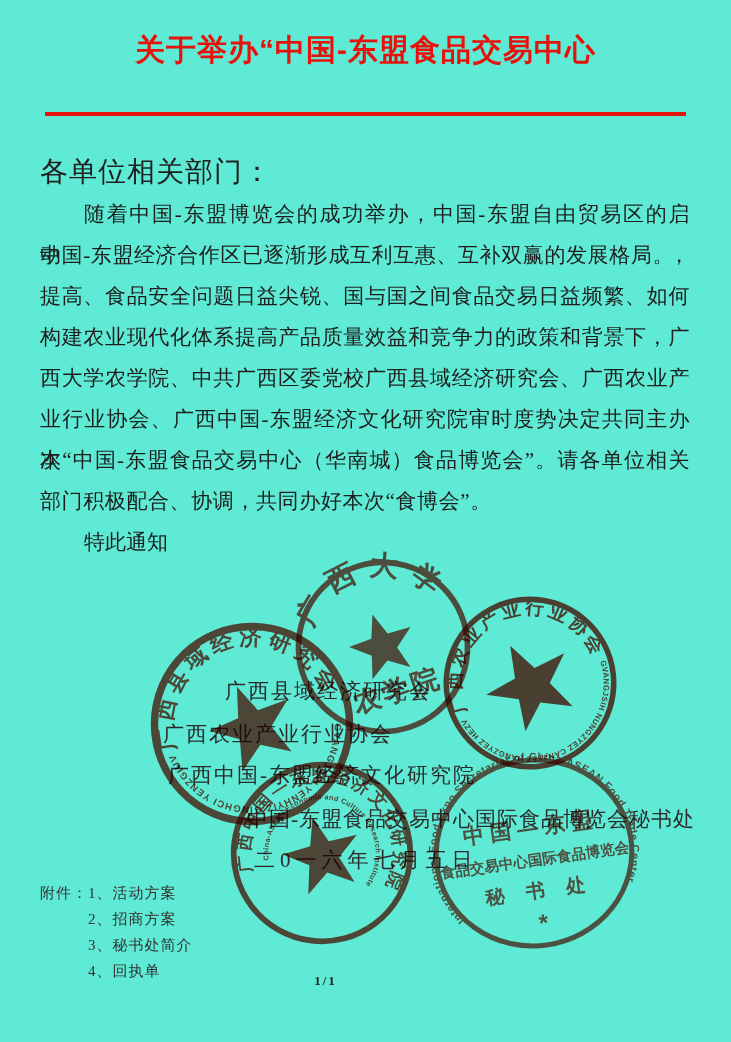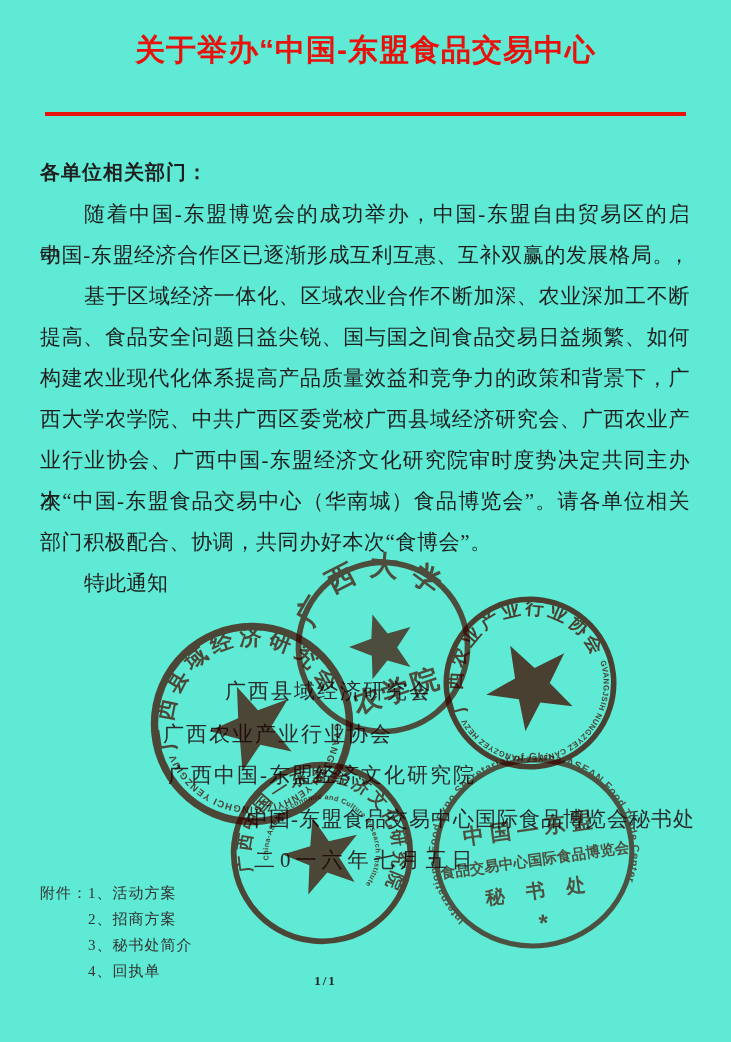--- a/index.html
+++ b/index.html
@@ -9,21 +9,21 @@
   }
   
   .doc-title{
     position:absolute;top:30px;left:0;width:731px;text-align:center;
     font-family:"Liberation Sans","DejaVu Sans",sans-serif;font-weight:bold;
     font-size:30px;line-height:39px;color:#e8120d;letter-spacing:1px;
   }
   .red-rule{position:absolute;top:112px;left:45px;width:641px;height:4px;background:#e8120d;}
   
   .body-block{position:absolute;top:150px;left:40px;width:650px;}
-  .salutation{font-weight:bold;font-size:20px;line-height:44px;height:44px;letter-spacing:1px;}
+  .salutation{font-weight:normal;font-size:28px;line-height:44px;height:44px;letter-spacing:1px;}
   .bline{font-size:21px;line-height:41px;height:41px;letter-spacing:0.6px;white-space:nowrap;}
   .fj{text-align:justify;text-align-last:justify;text-justify:inter-character;white-space:normal;}
   .ind{text-indent:44px;}
   .closing{font-size:21px;line-height:41px;height:41px;text-indent:44px;}
   
   .sig{position:absolute;font-size:21px;color:#2b2b2b;letter-spacing:1px;white-space:nowrap;}
   .sig-1{top:632px;left:244px;}
   .sig-2{top:677px;left:225px;letter-spacing:2px;}
   .sig-3{top:720px;left:163px;letter-spacing:2px;}
   .sig-4{top:761px;left:168px;letter-spacing:2px;}
@@ -53,21 +53,20 @@
 
   <div class="doc-title">
     <div>关于举办“中国-东盟食品交易中心</div>
   </div>
   <div class="red-rule"></div>
 
   <div class="body-block">
     <div class="salutation">各单位相关部门：</div>
     <div class="bline fj ind">随着中国-东盟博览会的成功举办，中国-东盟自由贸易区的启动，</div>
     <div class="bline">中国-东盟经济合作区已逐渐形成互利互惠、互补双赢的发展格局。</div>
-    <div class="bline fj ind">基于区域经济一体化、区域农业合作不断加深、农业深加工不断</div>
     <div class="bline fj">提高、食品安全问题日益尖锐、国与国之间食品交易日益频繁、如何</div>
     <div class="bline fj">构建农业现代化体系提高产品质量效益和竞争力的政策和背景下，广</div>
     <div class="bline fj">西大学农学院、中共广西区委党校广西县域经济研究会、广西农业产</div>
     <div class="bline fj">业行业协会、广西中国-东盟经济文化研究院审时度势决定共同主办本</div>
     <div class="bline fj">次“中国-东盟食品交易中心（华南城）食品博览会”。请各单位相关</div>
     <div class="bline">部门积极配合、协调，共同办好本次“食博会”。</div>
     <div class="closing">特此通知</div>
   </div>
 
   <div class="sig sig-2">广西县域经济研究会</div>

